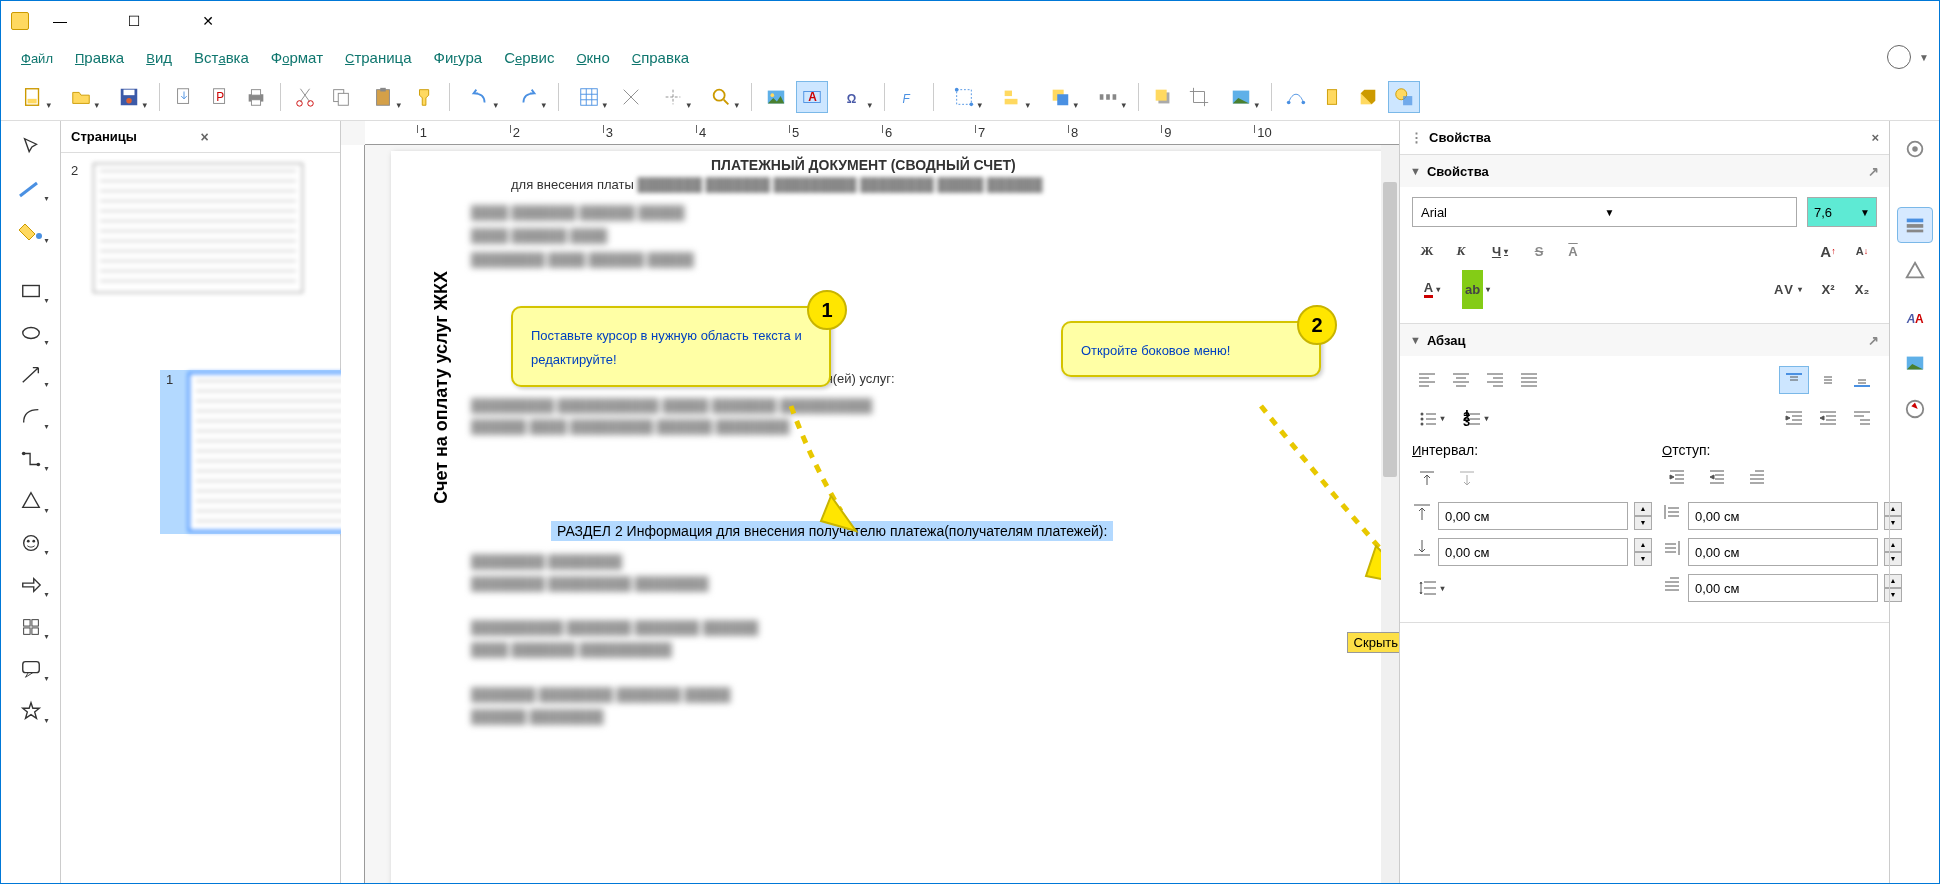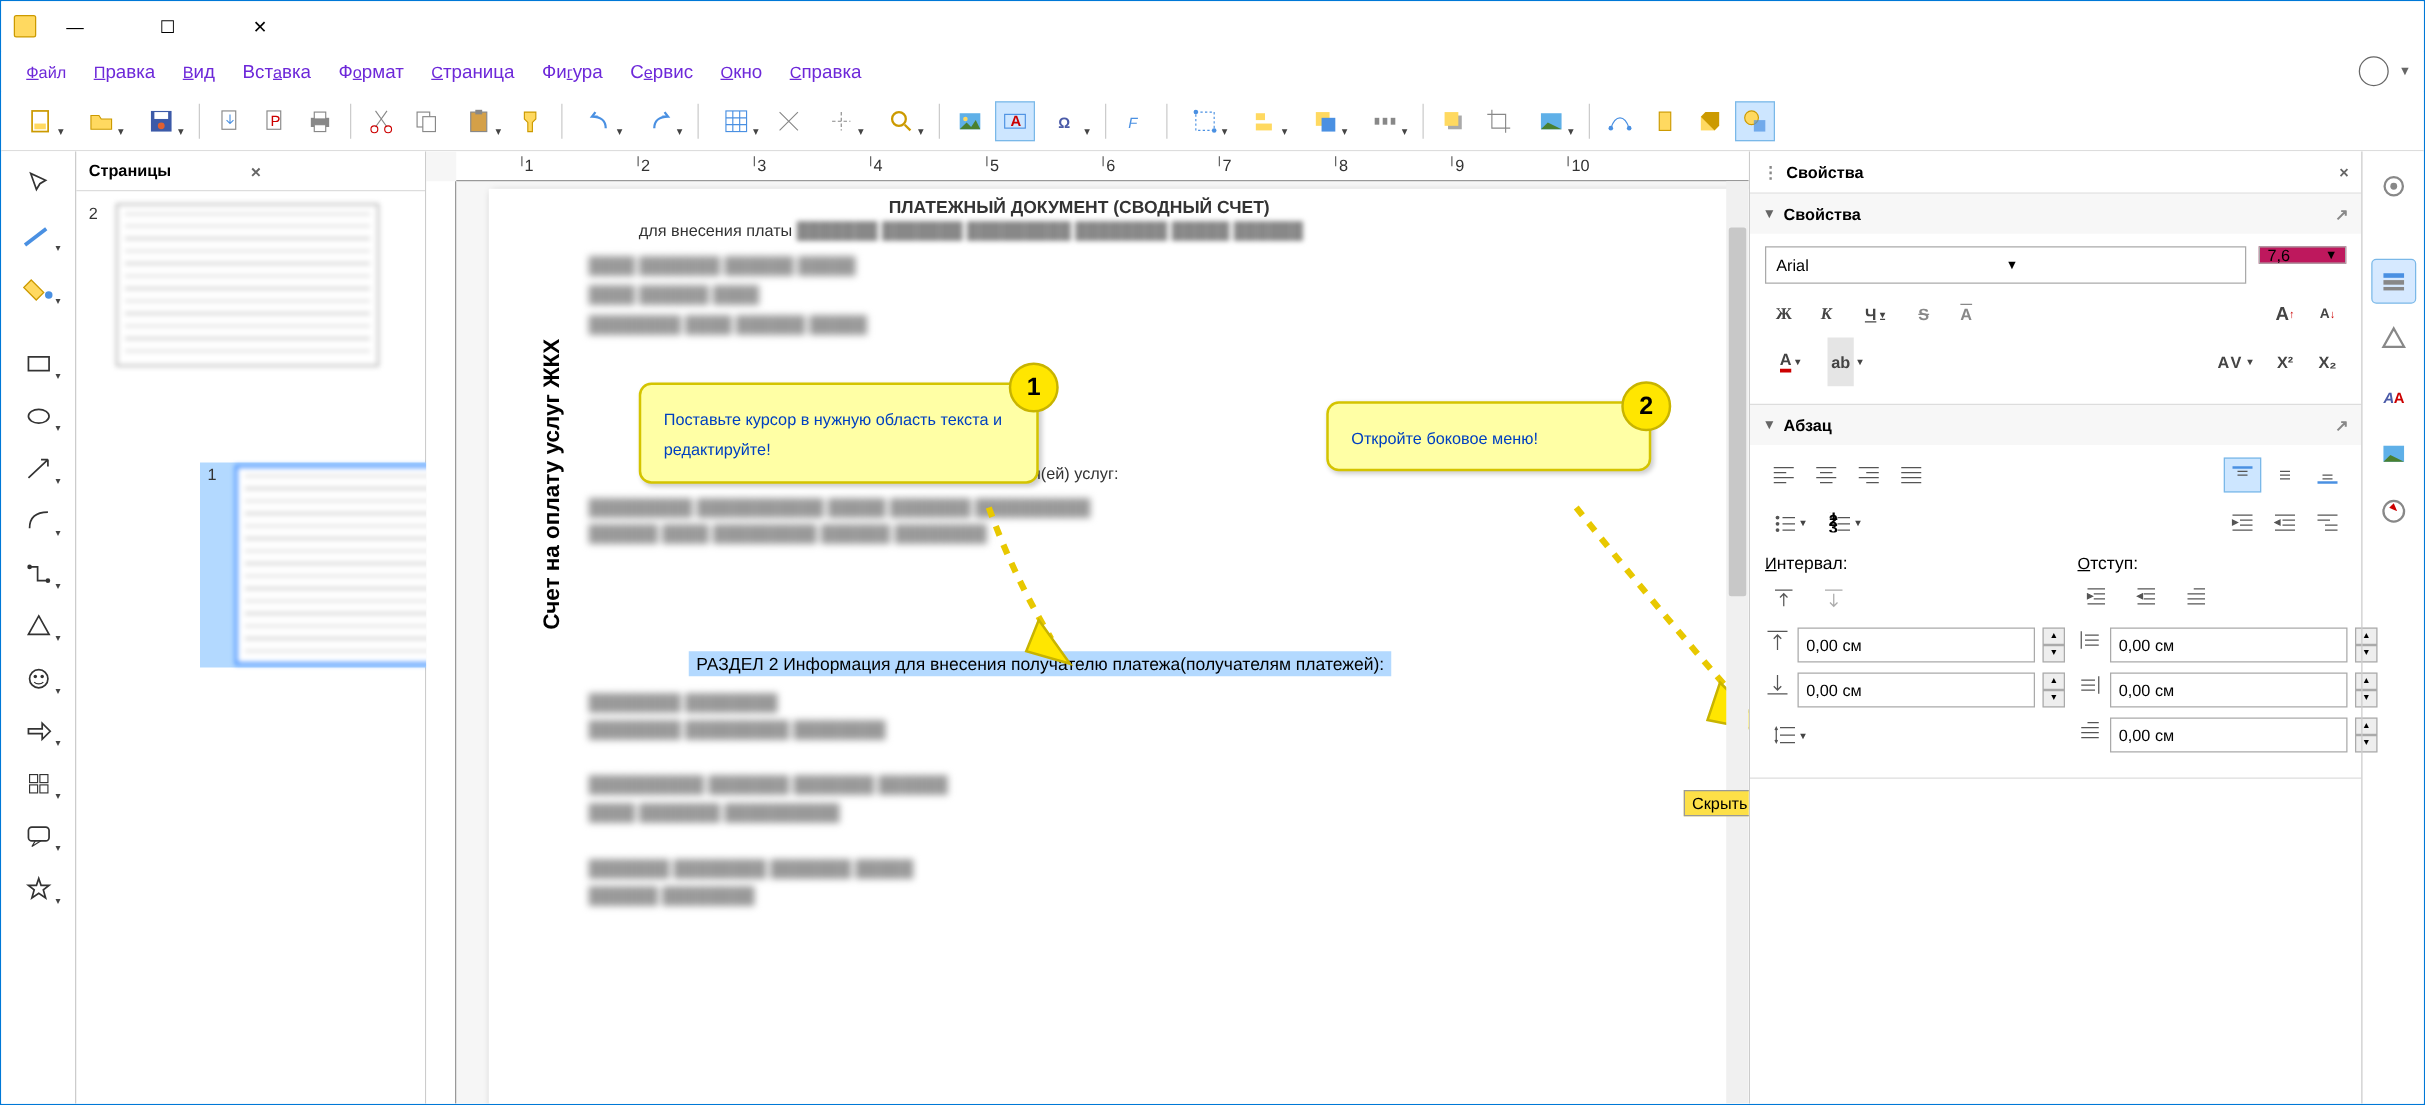--- a/index.html
+++ b/index.html
@@ -5,21 +5,21 @@
 *{box-sizing:border-box;margin:0;padding:0;font-family:"Segoe UI",sans-serif;font-size:13px;user-select:none}
 html,body{width:1940px;height:884px;overflow:hidden;background:#fff}
 .window{width:1940px;height:884px;border:1px solid #0078d7;display:flex;flex-direction:column}
 .titlebar{height:40px;display:flex;align-items:center;padding:0 10px;background:#fff}
 .titlebar .ico{width:18px;height:18px;background:#ffd960;border:1px solid #cc9a00;margin-right:8px;border-radius:2px}
 .titlebar .title{font-size:15px;color:#000;flex:1}
 .titlebar .blur{color:#bbb;filter:blur(1.5px)}
 .wbtns{display:flex;gap:28px;align-items:center;padding-right:10px}
 .wbtn{width:46px;height:30px;display:flex;align-items:center;justify-content:center;color:#000;font-size:14px}
 .menubar{height:32px;display:flex;align-items:center;padding:0 10px;gap:2px;background:#fff}
-.menuitem{padding:4px 10px;font-size:15px;color:#6d28d9}
+.menuitem{padding:4px 10px;font-size:15px;color:#0f766e}
 .menuitem u{text-decoration:underline}
 .menubar .spacer{flex:1}
 .globe{width:24px;height:24px;border:1.5px solid #666;border-radius:50%;position:relative;margin-right:6px}
 .toolbar{height:48px;display:flex;align-items:center;padding:0 10px;gap:4px;background:#fff;border-bottom:1px solid #ddd}
 .tbtn{width:32px;height:32px;border:1px solid transparent;display:flex;align-items:center;justify-content:center;position:relative}
 .tbtn.pressed{background:#cde6ff;border:1px solid #7ab8e8}
 .tbtn.dd{width:44px}
 .tbtn.dd::after{content:"▾";font-size:9px;color:#444;position:absolute;right:3px;bottom:2px}
 .tsep{width:1px;height:28px;background:#ccc;margin:0 4px}
 .ticon{width:22px;height:22px}
@@ -56,21 +56,21 @@
 .props .title .grip{color:#888;margin-right:6px}
 .props .title span.t{flex:1}
 .section{border-bottom:1px solid #ddd}
 .sechdr{height:32px;display:flex;align-items:center;padding:0 10px;background:#f7f7f7;font-weight:600}
 .sechdr .tri{margin-right:6px;font-size:11px;color:#666}
 .sechdr span.t{flex:1}
 .secbody{padding:10px 12px}
 .frow{display:flex;gap:10px;align-items:flex-start;margin-bottom:10px}
 .fontsel{flex:1;height:30px;border:1px solid #aaa;padding:0 8px;display:flex;align-items:center;background:#fff}
 .fontsel span{flex:1}
-.sizesel{width:70px;height:14px;border:1px solid #aaa;padding:0 6px;display:flex;align-items:center;background:#be185d}
+.sizesel{width:70px;height:30px;border:1px solid #aaa;padding:0 6px;display:flex;align-items:center;background:#5eead4}
 .btnrow{display:flex;gap:4px;align-items:center}
 .pbtn{width:30px;height:28px;border:1px solid transparent;display:flex;align-items:center;justify-content:center;font-weight:700;color:#444}
 .pbtn.dd{width:40px}
 .pbtn.dd::after{content:"▾";font-size:8px;color:#444;margin-left:3px}
 .rspace{flex:1}
 .labelrow{display:flex;gap:10px;margin-top:0}
 .labelcol{flex:1}
 .labelcol .lbl{font-size:14px;margin-bottom:6px}
 .labelcol .lbl u{text-decoration:underline}
 .numfld{display:flex;gap:6px;margin-bottom:8px}
@@ -507,21 +507,21 @@
                   <span style="font-size:9px;color:#c00">↓</span>
                 </div>
             </div>
           </div>
           <div class="frow">
             <div class="btnrow">
               <div class="pbtn dd">
                   <span style="border-bottom:3px solid #c00">A</span>
                 </div>
               <div class="pbtn dd">
-                  <span style="background:#e5e5e5;padding:12px 3px">ab</span>
+                  <span style="background:#84cc16;padding:12px 3px">ab</span>
                 </div>
             </div>
             <div class="rspace"></div>
             <div class="btnrow">
               <div class="pbtn dd" style="letter-spacing:2px">
                   <span>AV</span>
                 </div>
               <div class="pbtn">X²</div>
               <div class="pbtn">X₂</div>
             </div>

